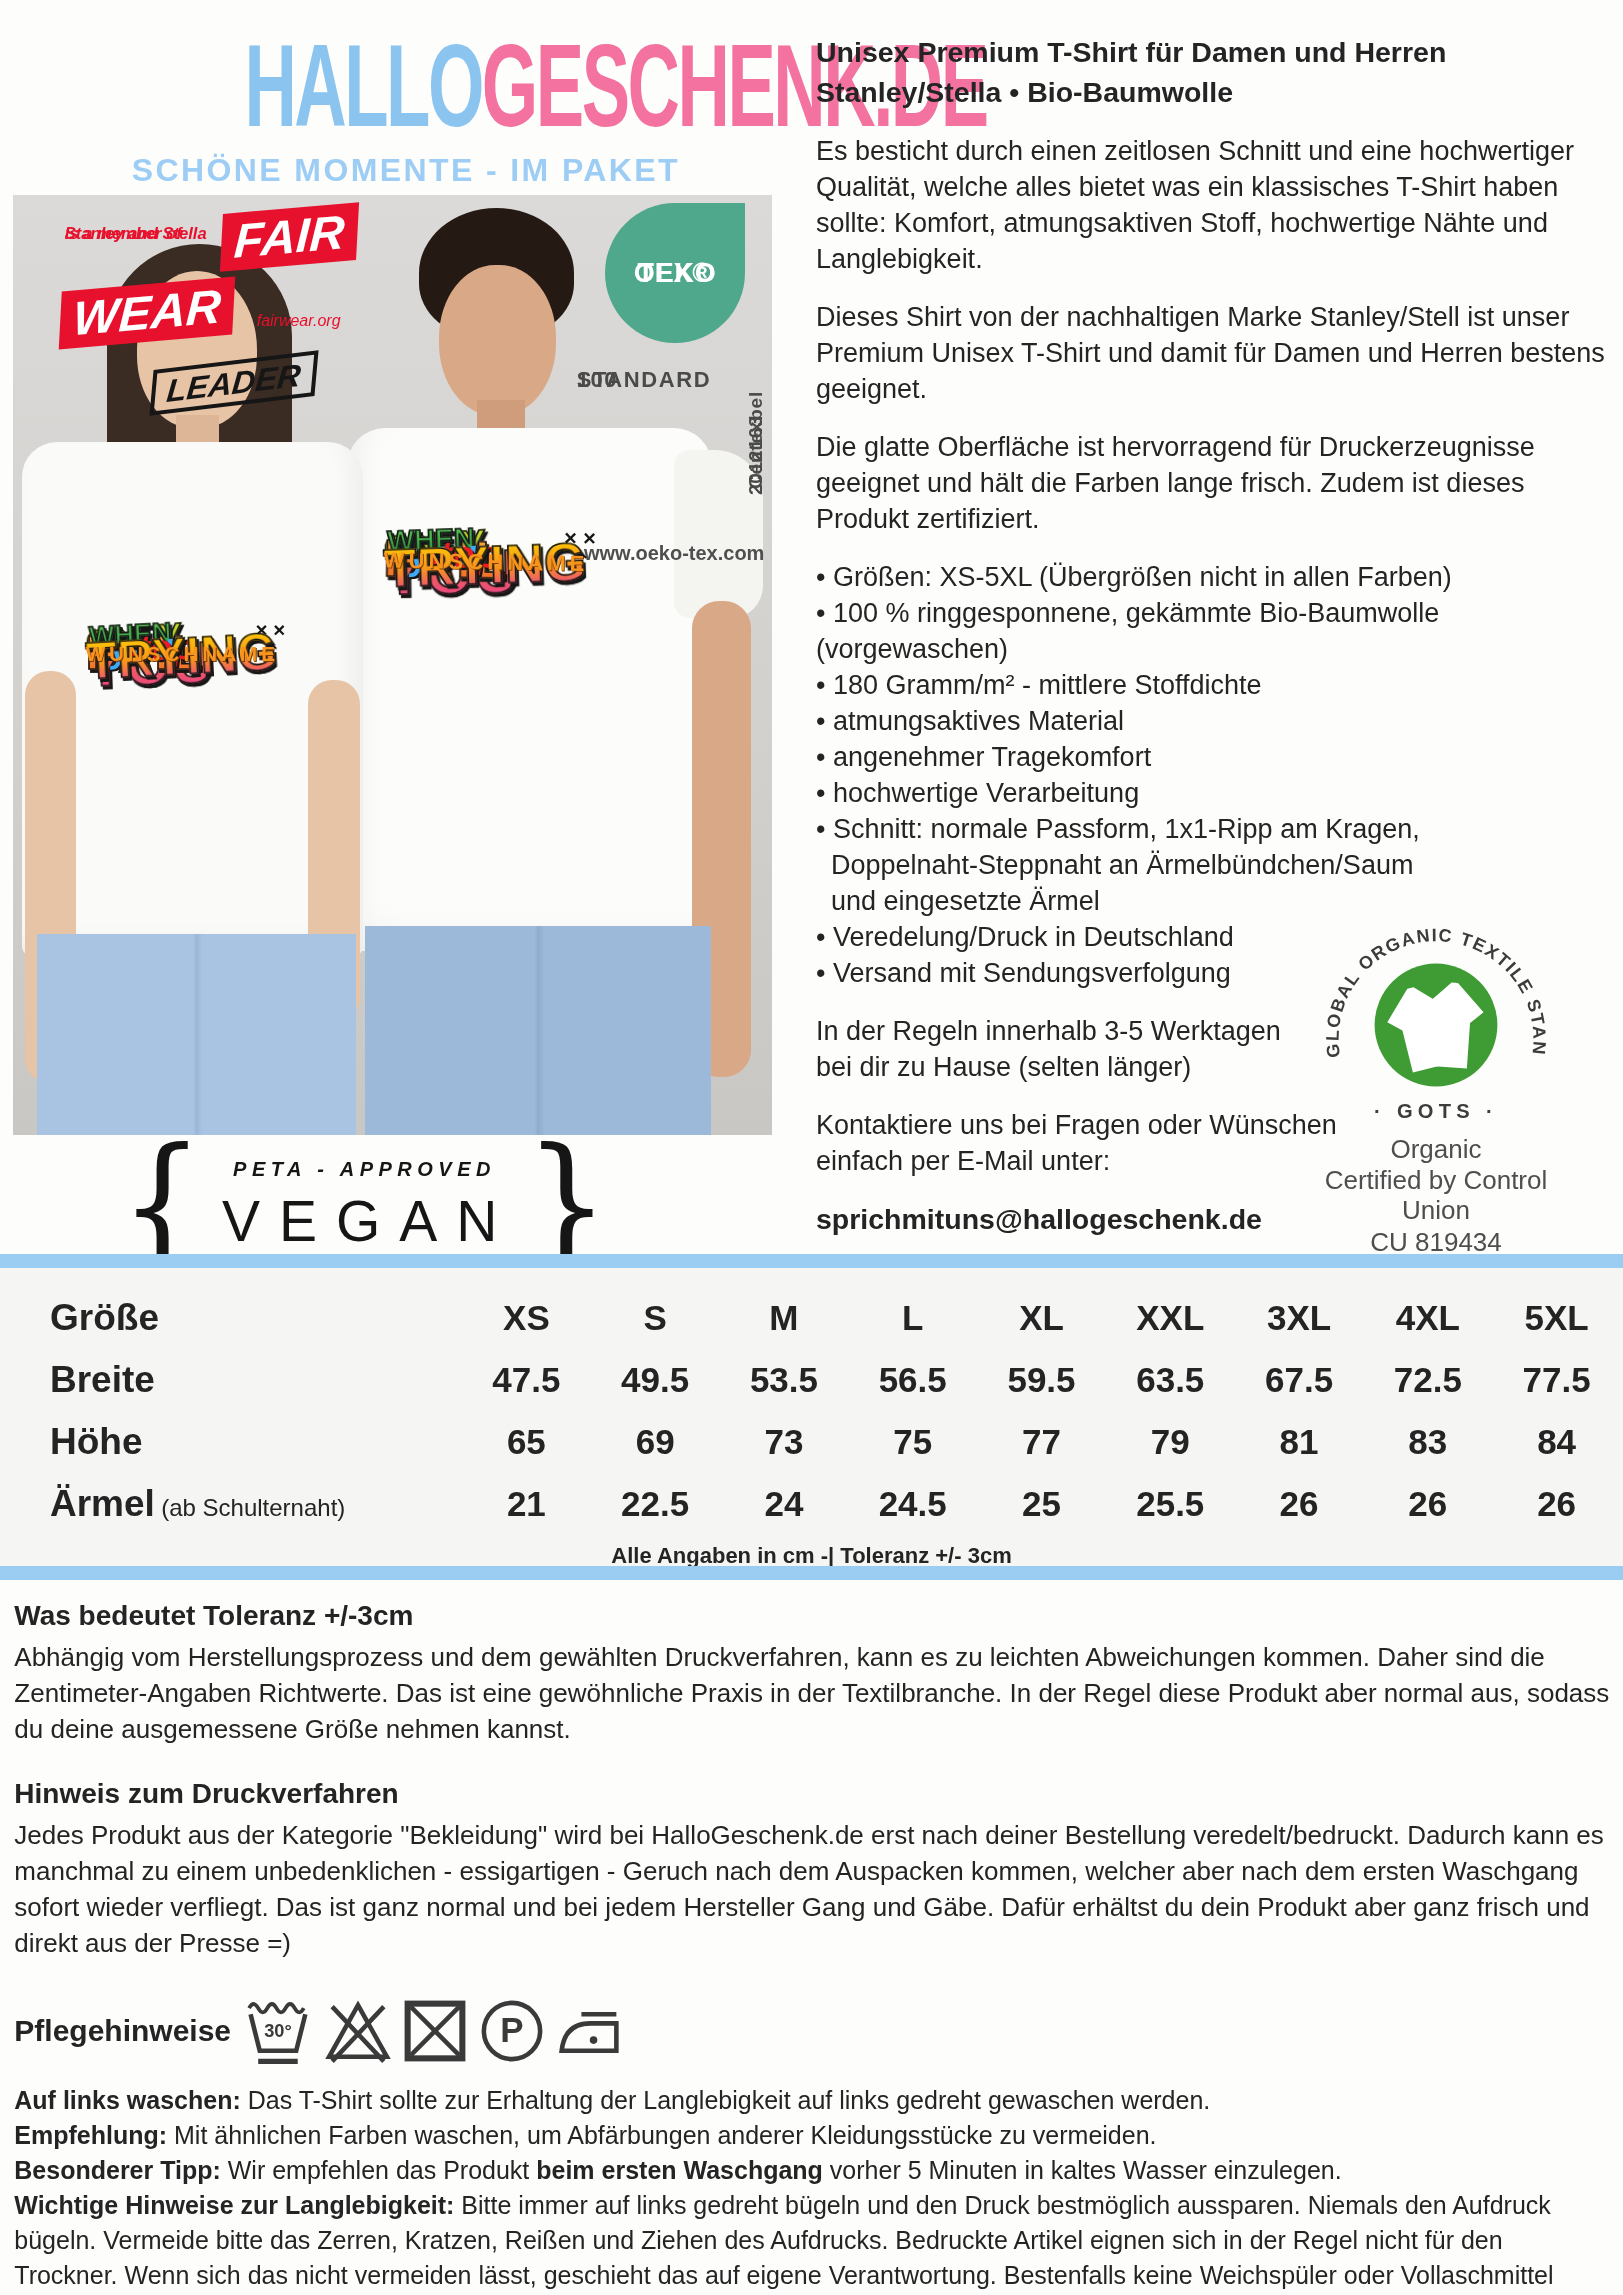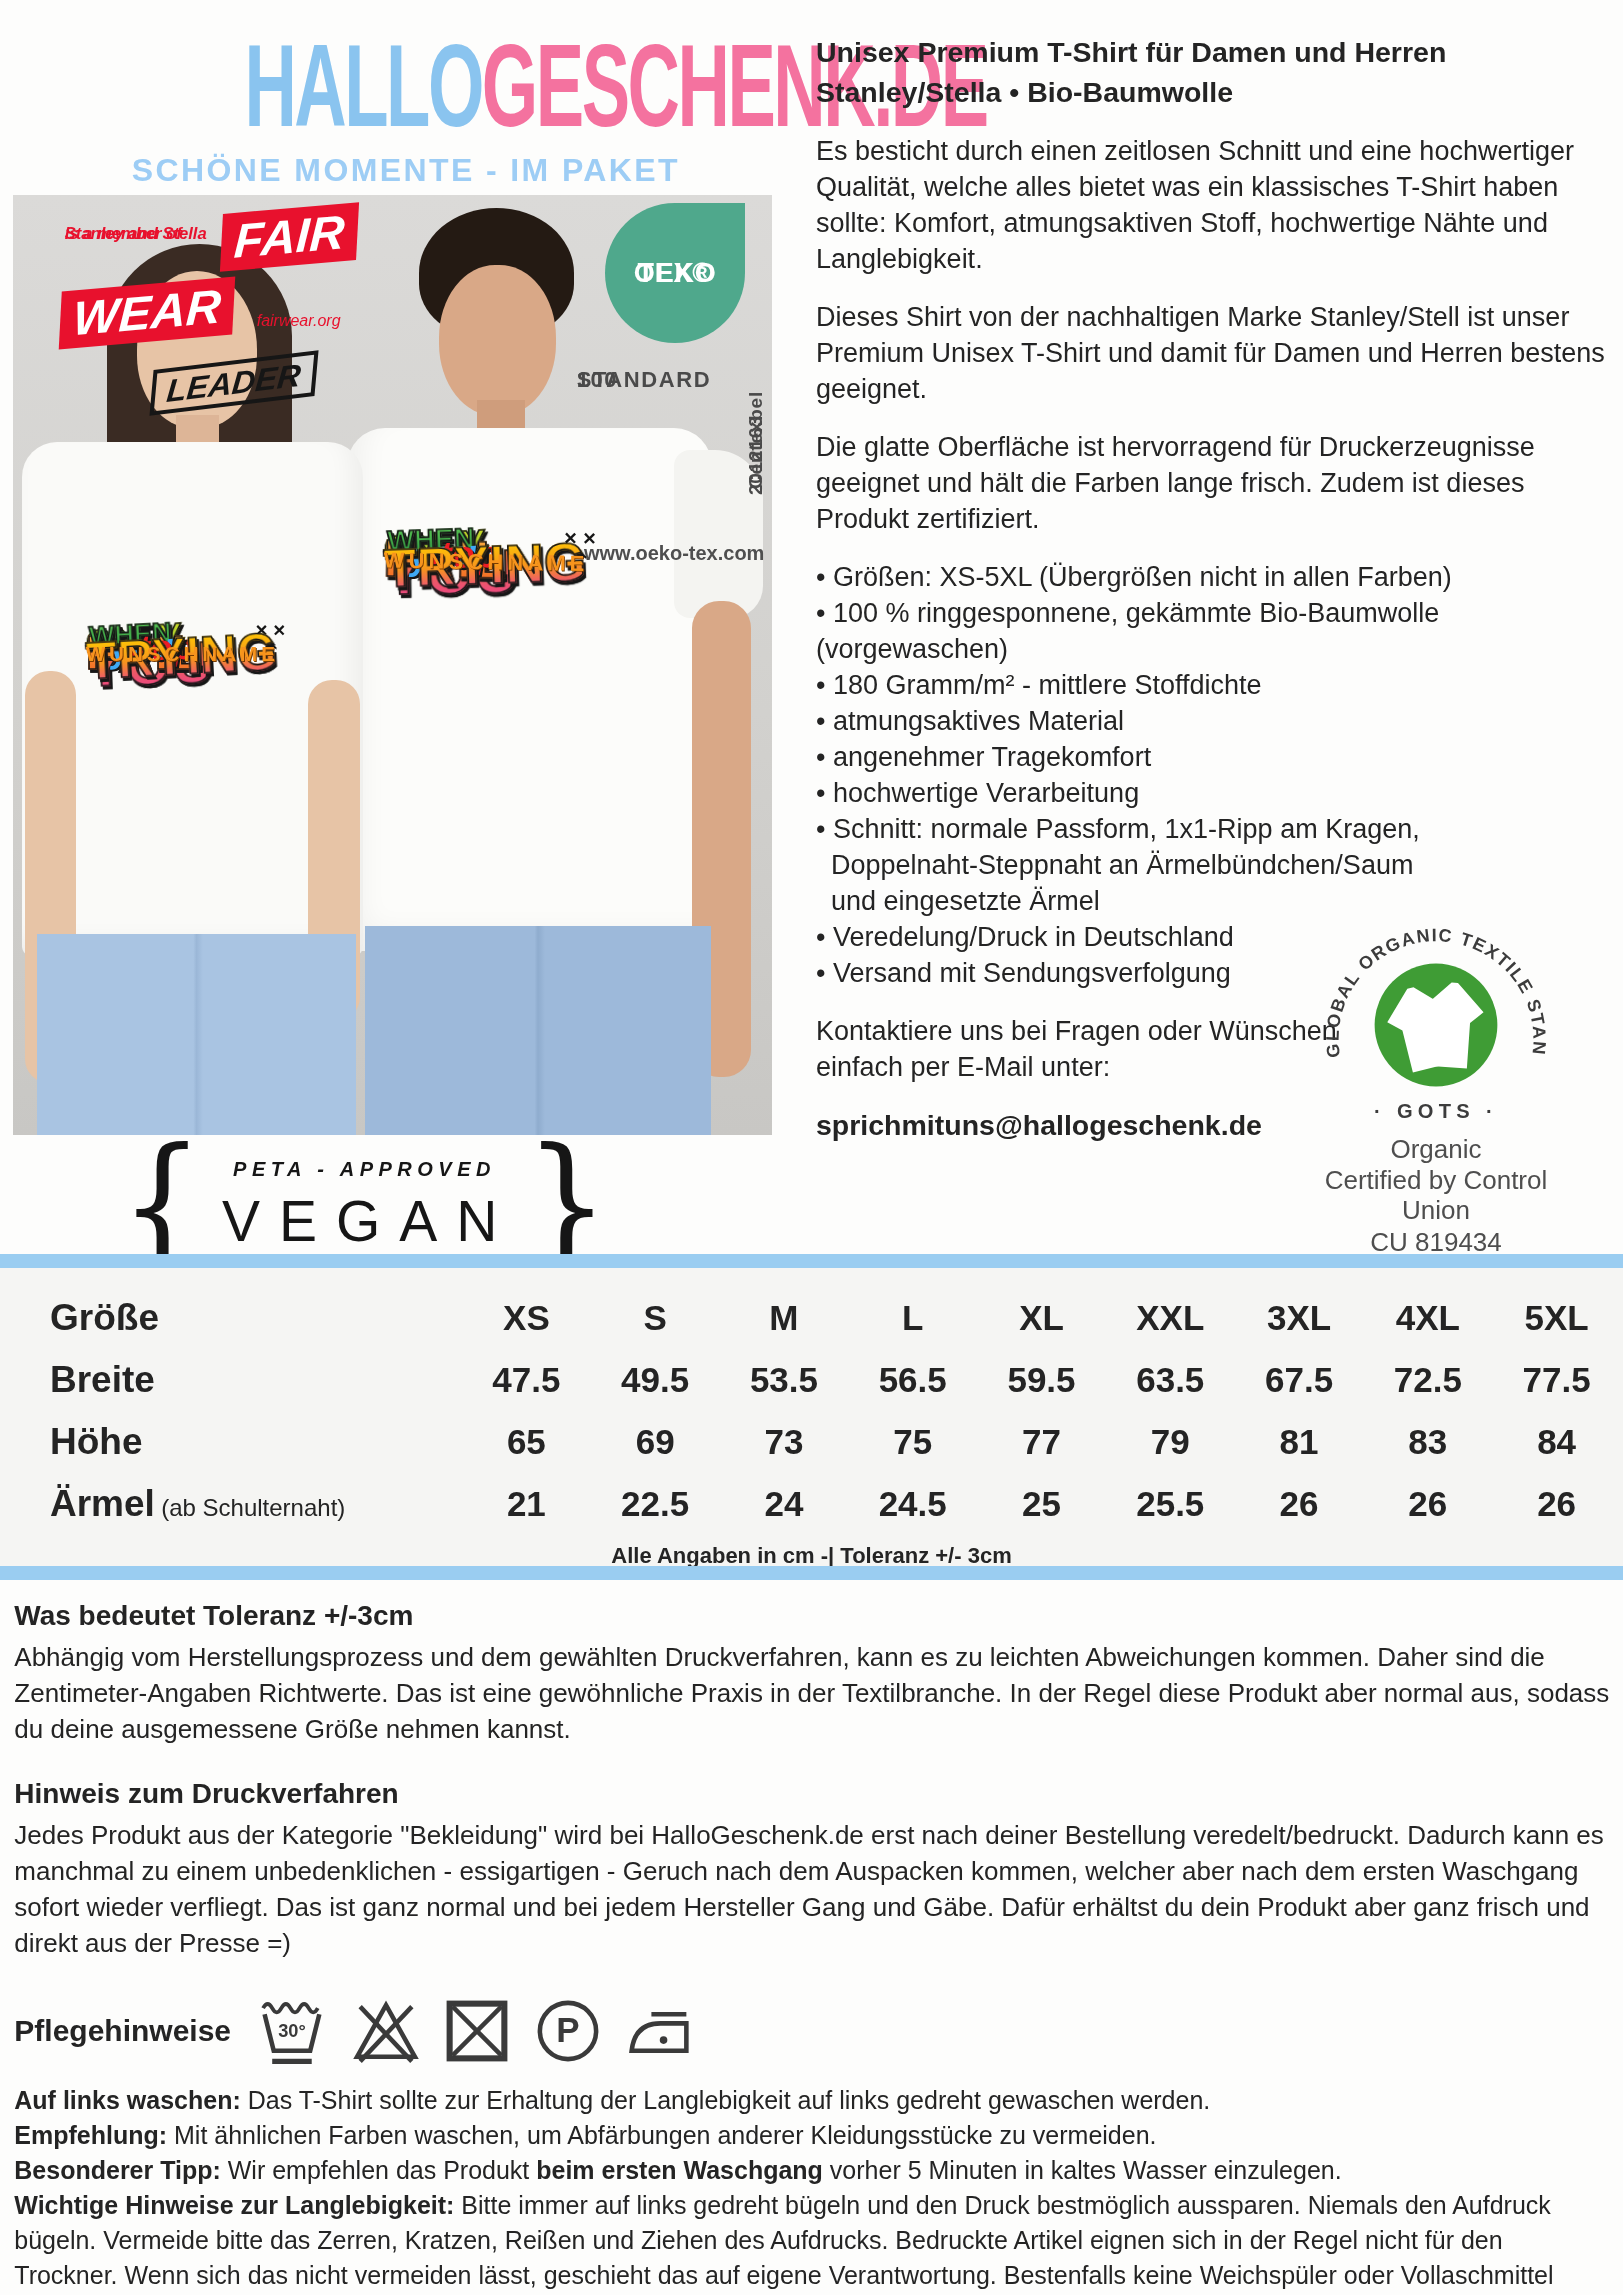--- a/index.html
+++ b/index.html
@@ -117,21 +117,21 @@
   .size-grid.first{margin-top:19px;}
   .size-label{font-weight:800;font-size:37px;}
   .size-suffix{font-weight:400;font-size:24px;margin-left:6.3px;}
   .cell{text-align:center;font-weight:800;font-size:35px;}
   .size-footer{text-align:center;font-weight:800;font-size:22px;margin-top:8px;}
 
   
   .bottom{position:absolute;left:14.3px;top:1598px;width:1595px;}
   .bottom h3{margin:0 0 6.3px 0;font-size:28px;line-height:35px;}
   .bottom .body{font-size:26px;line-height:36px;margin-bottom:28.5px;}
-  .care-row{display:flex;align-items:center;gap:15px;margin:4.8px 0 11px 0;height:82px;}
+  .care-row{display:flex;align-items:center;gap:1px;margin:4.8px 0 11px 0;height:82px;}
   .care-label{font-weight:800;font-size:30px;margin-right:11px;}
   .care-ic{width:76px;height:76px;display:inline-block;}
   .notes{font-size:25px;line-height:35px;}
   .notes b{font-weight:800;}
 </style>
 </head>
 <body>
 
 <div class="page">
 
@@ -154,20 +154,24 @@
         <div class="b-line">• 180 Gramm/m² - mittlere Stoffdichte</div>
         <div class="b-line">• atmungsaktives Material</div>
         <div class="b-line">• angenehmer Tragekomfort</div>
         <div class="b-line">• hochwertige Verarbeitung</div>
         <div class="b-line">• Schnitt: normale Passform, 1x1-Ripp am Kragen,</div>
         <div class="b-line">&nbsp;&nbsp;Doppelnaht-Steppnaht an Ärmelbündchen/Saum</div>
         <div class="b-line">&nbsp;&nbsp;und eingesetzte Ärmel</div>
         <div class="b-line">• Veredelung/Druck in Deutschland</div>
         <div class="b-line">• Versand mit Sendungsverfolgung</div>
       </div>
+    <div class="delivery">
+      <div>In der Regeln innerhalb 3-5 Werktagen</div>
+      <div>bei dir zu Hause (selten länger)</div>
+    </div>
     <div class="contact">
       <div>Kontaktiere uns bei Fragen oder Wünschen</div>
       <div>einfach per E-Mail unter:</div>
     </div>
     <div class="email">sprichmituns@hallogeschenk.de</div>
   </div>
 
   <div class="photo">
 
     <div class="m-hair"></div>

